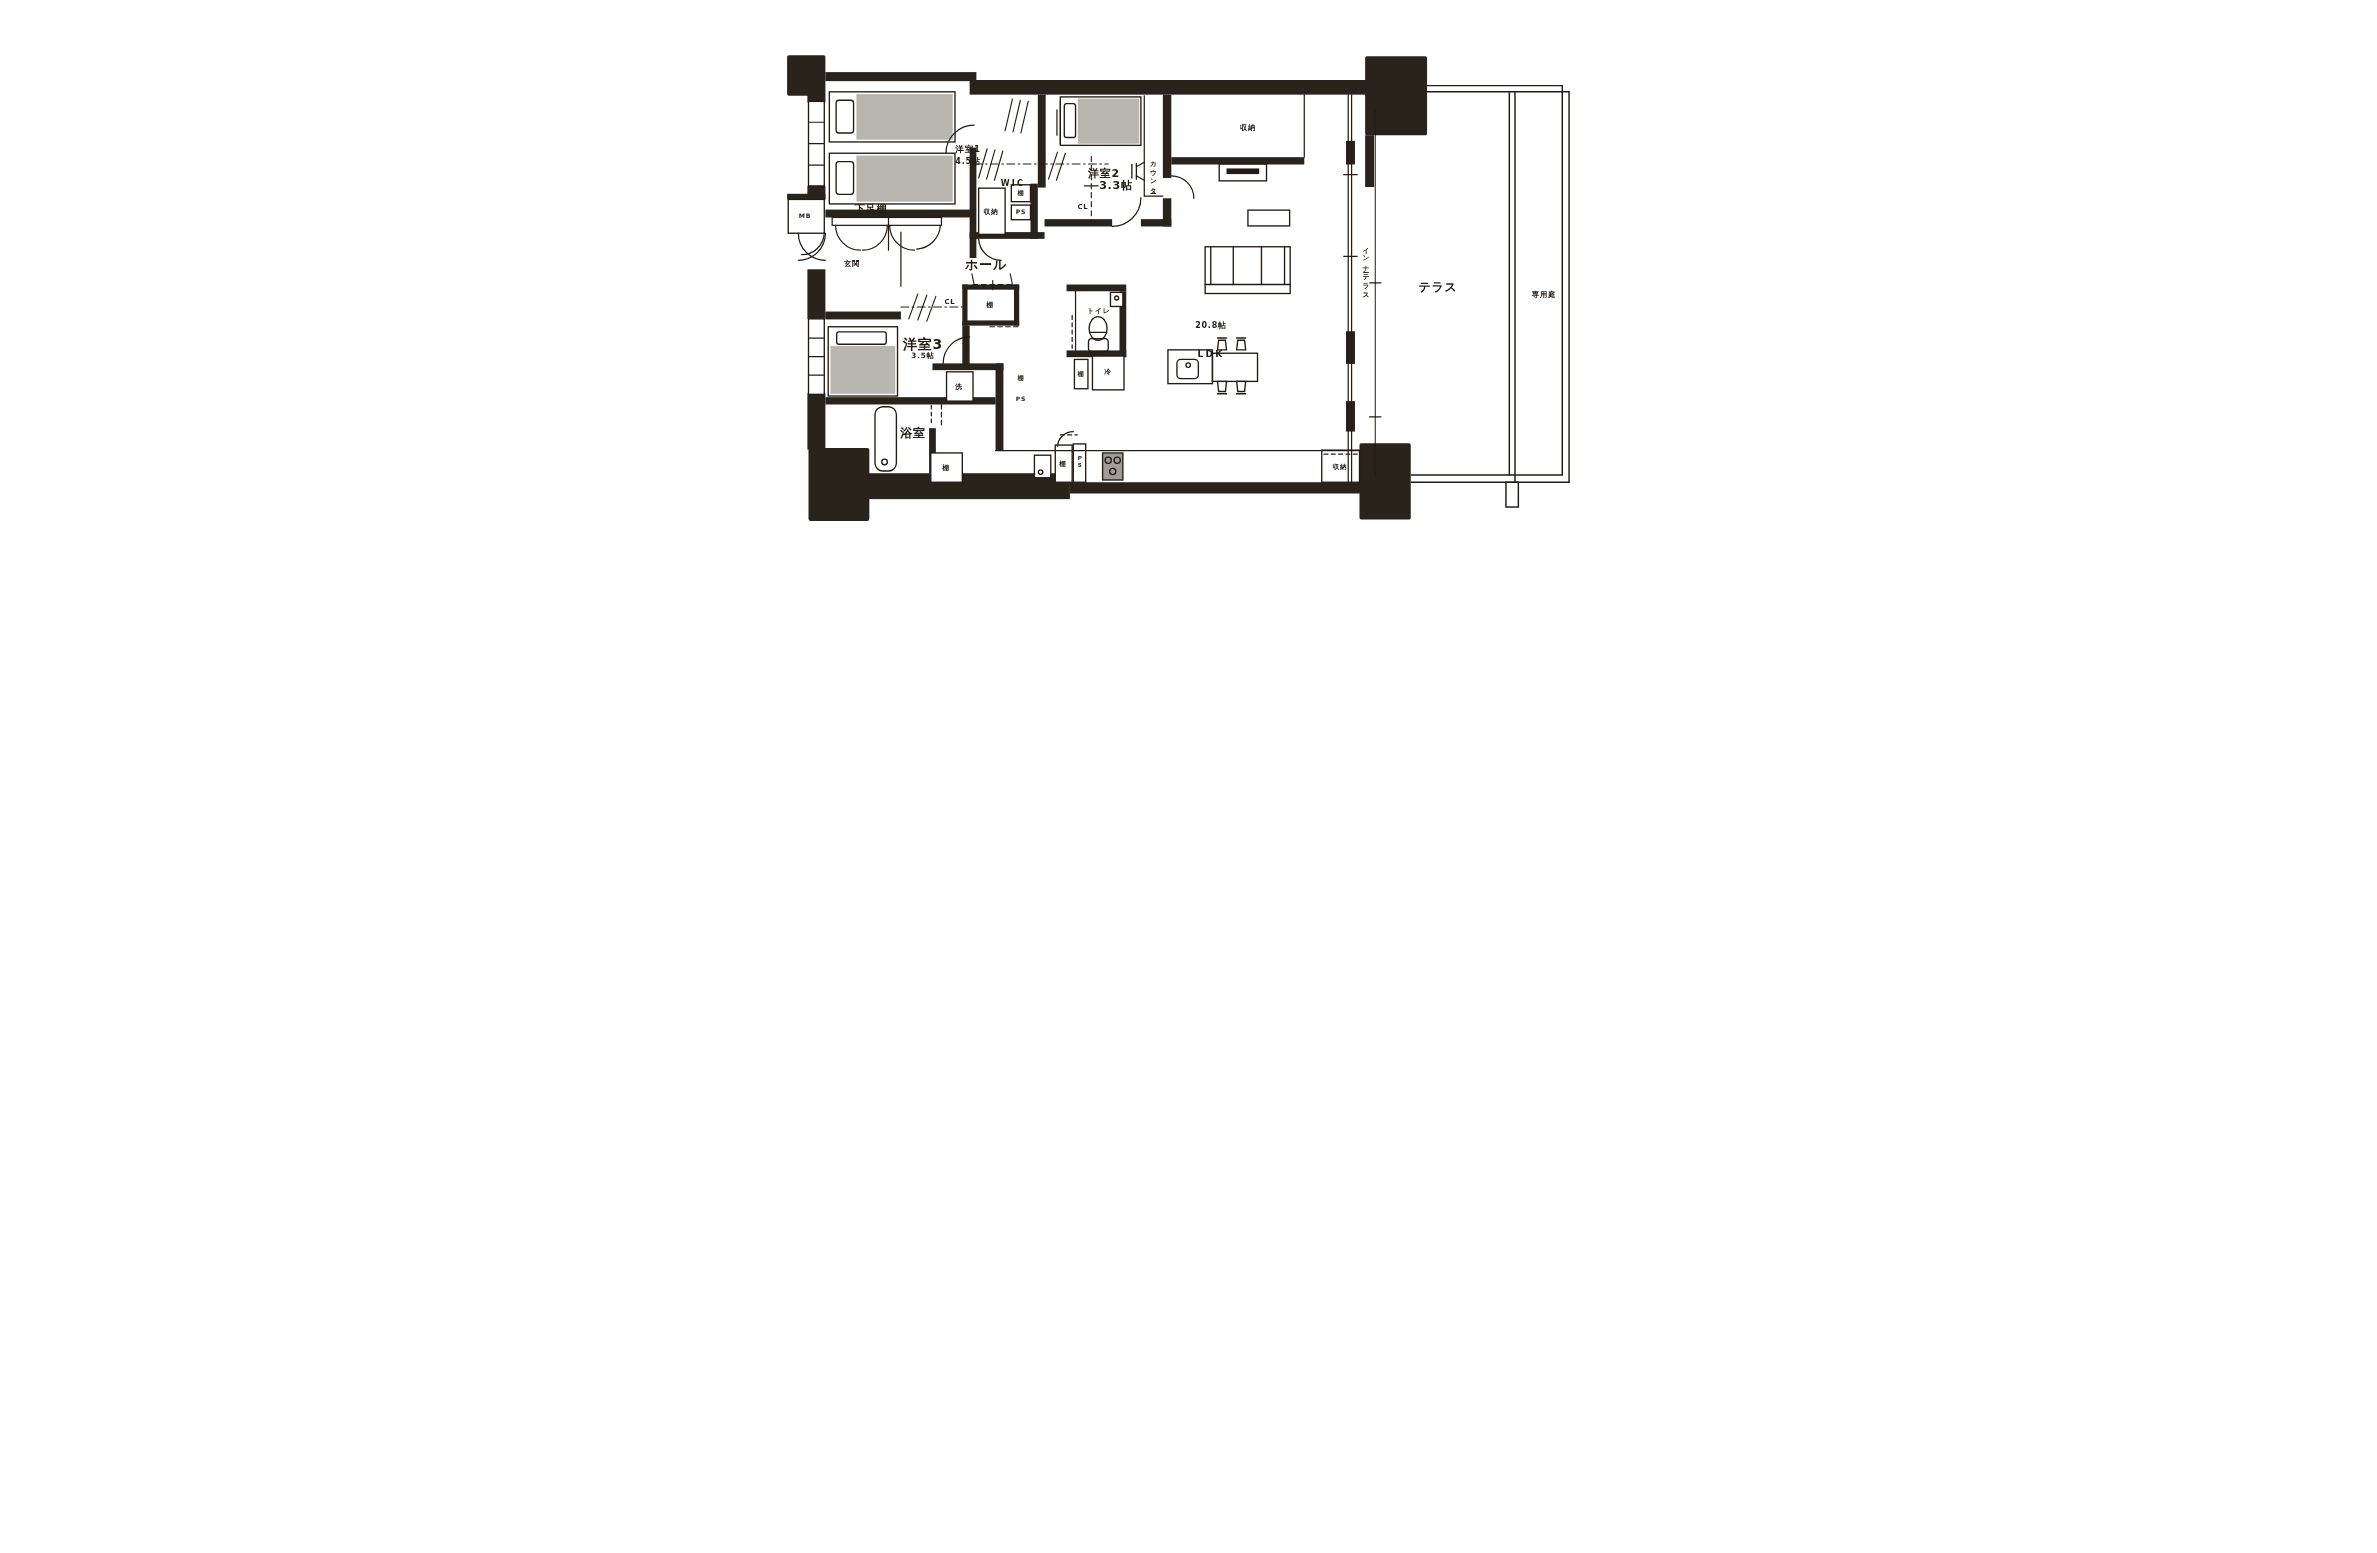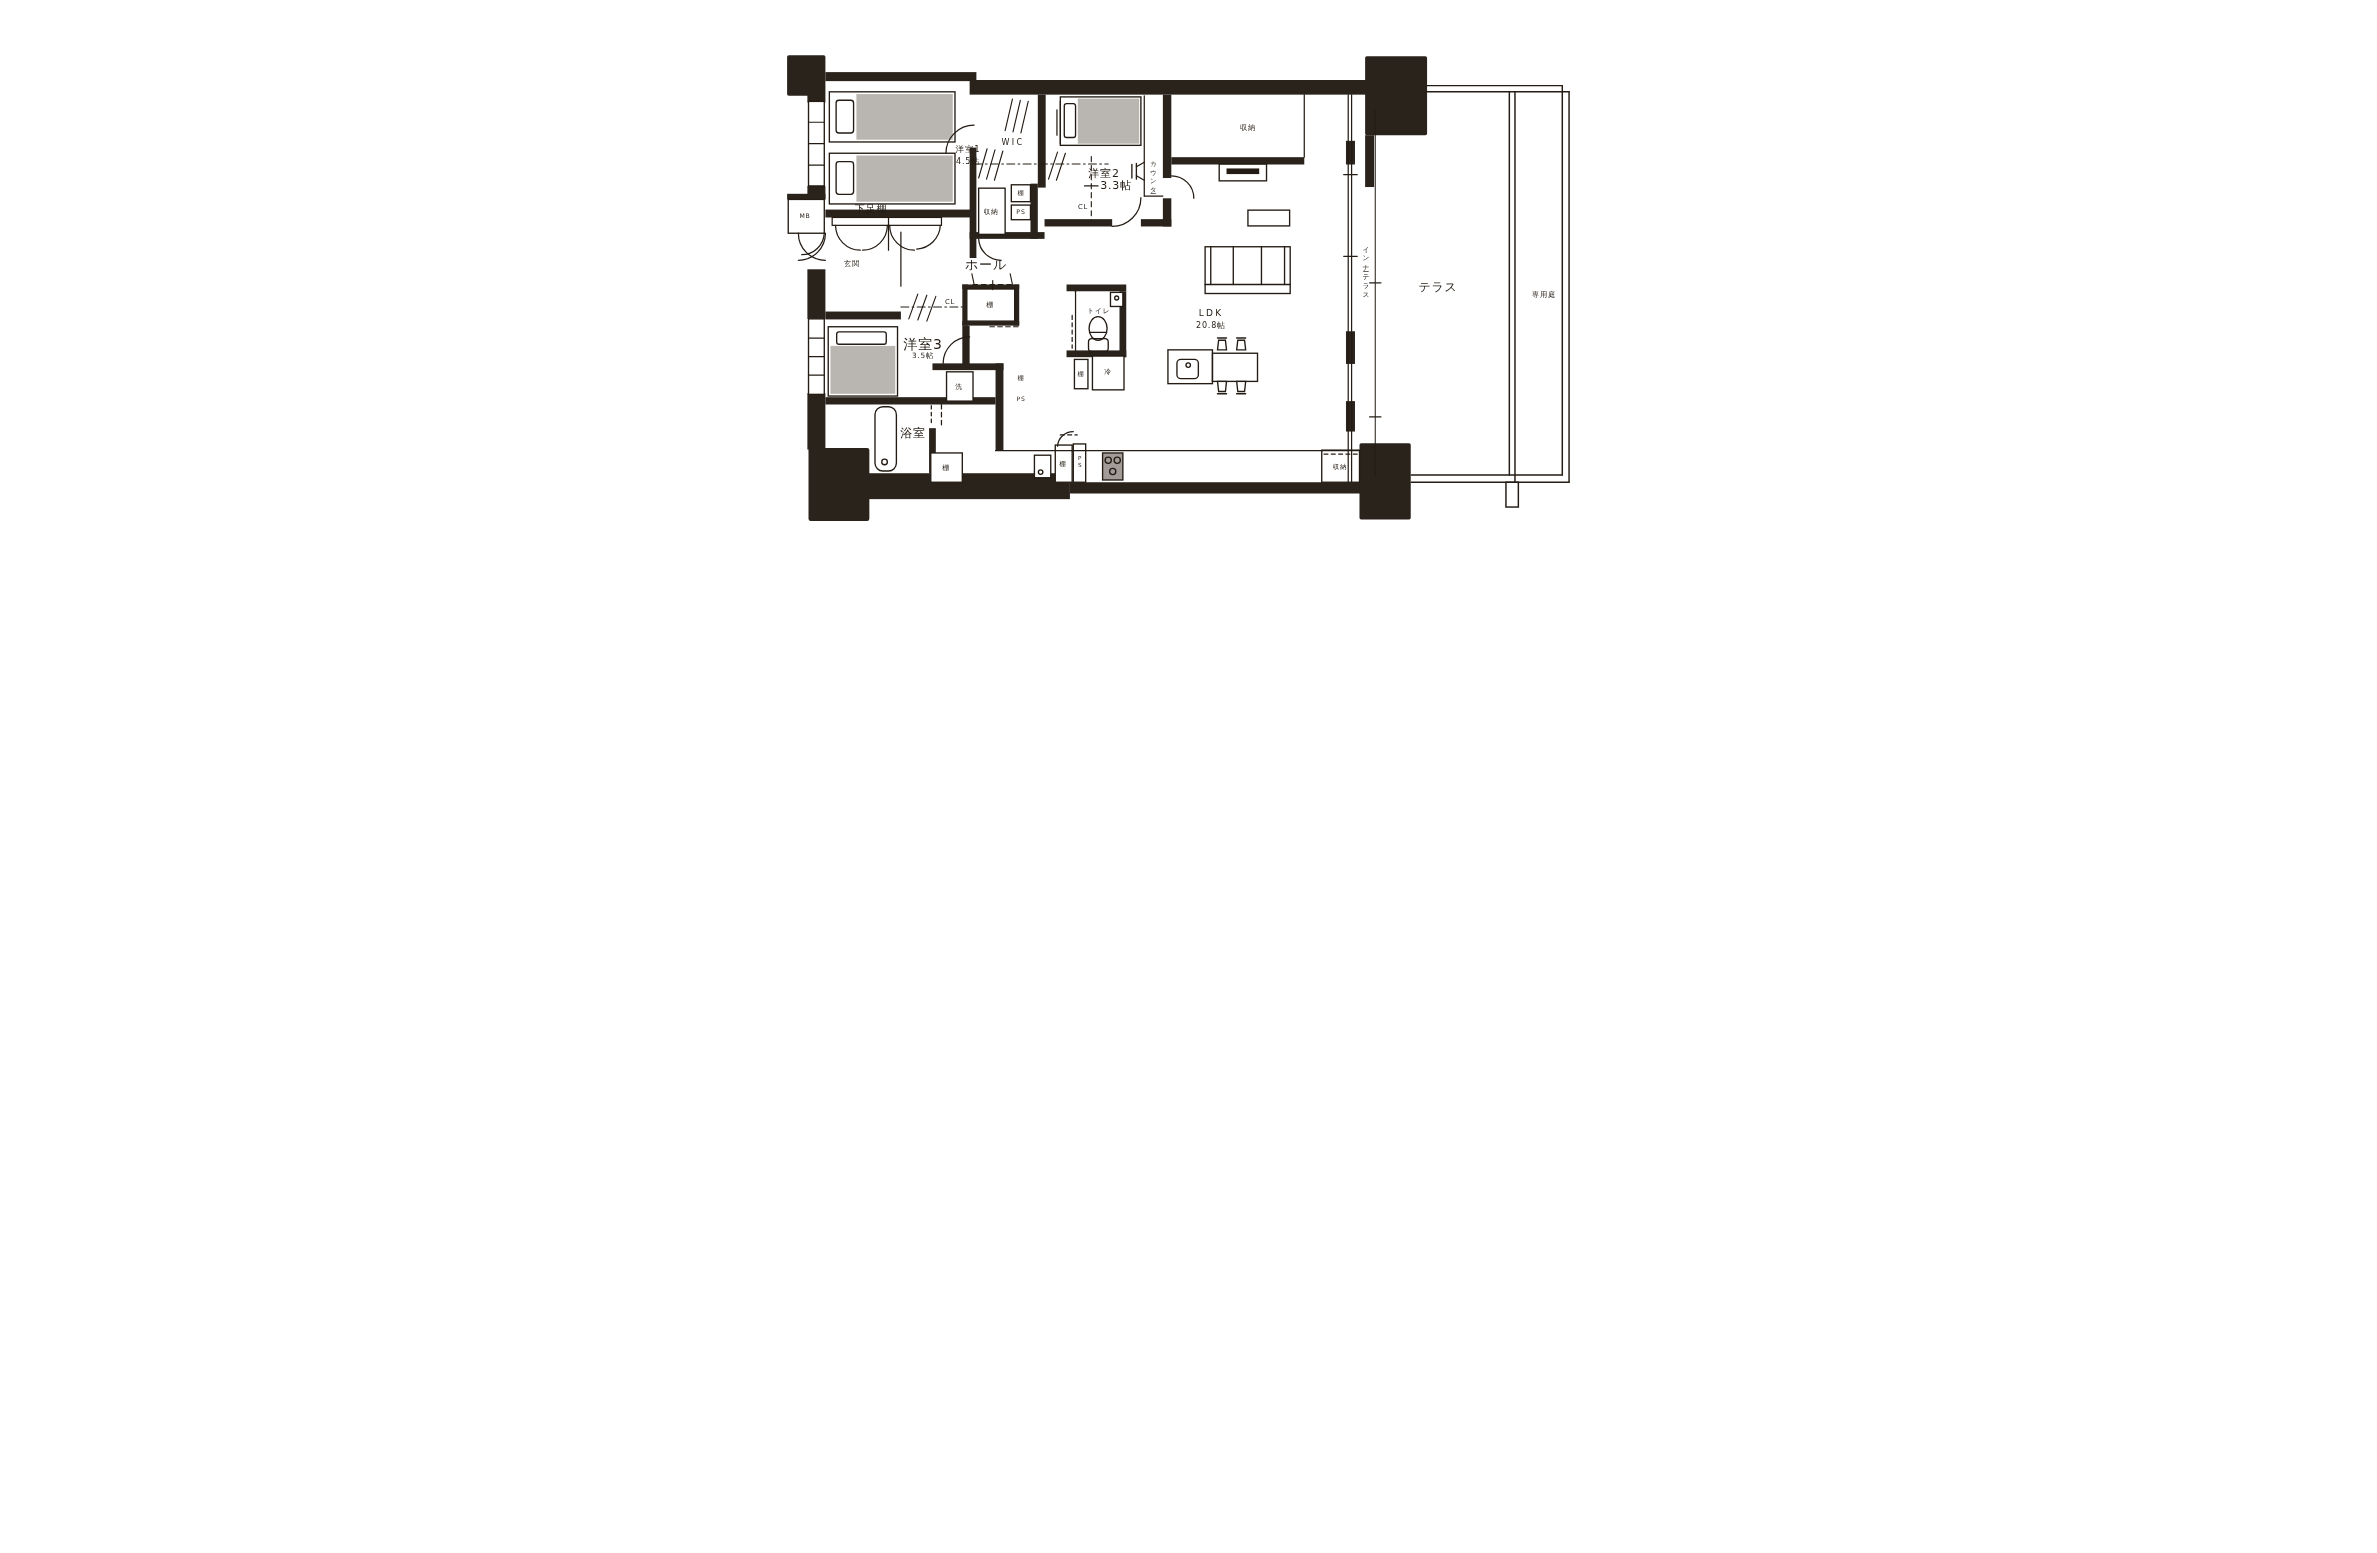--- a/index.html
+++ b/index.html
@@ -1,22 +1,22 @@
 <!DOCTYPE html>
 <html style="font-size:9px"><head>
 <meta charset="utf-8">
 <style>
   html,body{margin:0;padding:0;background:#ffffff;}
   .stage{position:relative;width:871px;height:569px;margin:0 auto;background:#ffffff;overflow:hidden;
          font-family:"DejaVu Sans",sans-serif;}
   svg{position:absolute;left:0;top:0;}
   .lbl{position:absolute;transform:translate(-50%,-50%);white-space:nowrap;color:#241c14;
-       letter-spacing:0.8px;font-weight:400;line-height:1;}
+       letter-spacing:0.8px;font-weight:700;line-height:1;}
   .lbl.v{writing-mode:vertical-rl;text-orientation:upright;letter-spacing:1.1px;}
-  .lbl.sp{letter-spacing:2.3px;}
+  .lbl.sp{letter-spacing:2.3px;margin-top:41px;}
 </style>
 </head>
 <body>
 
 <div class="stage">
 <svg width="871" height="569" viewBox="0 0 1545 1010">
   <g stroke="none" fill="#2a231c">
 
     <rect x="60" y="98" width="68" height="72" rx="3"></rect>
     <rect x="128" y="128" width="268" height="16"></rect>

